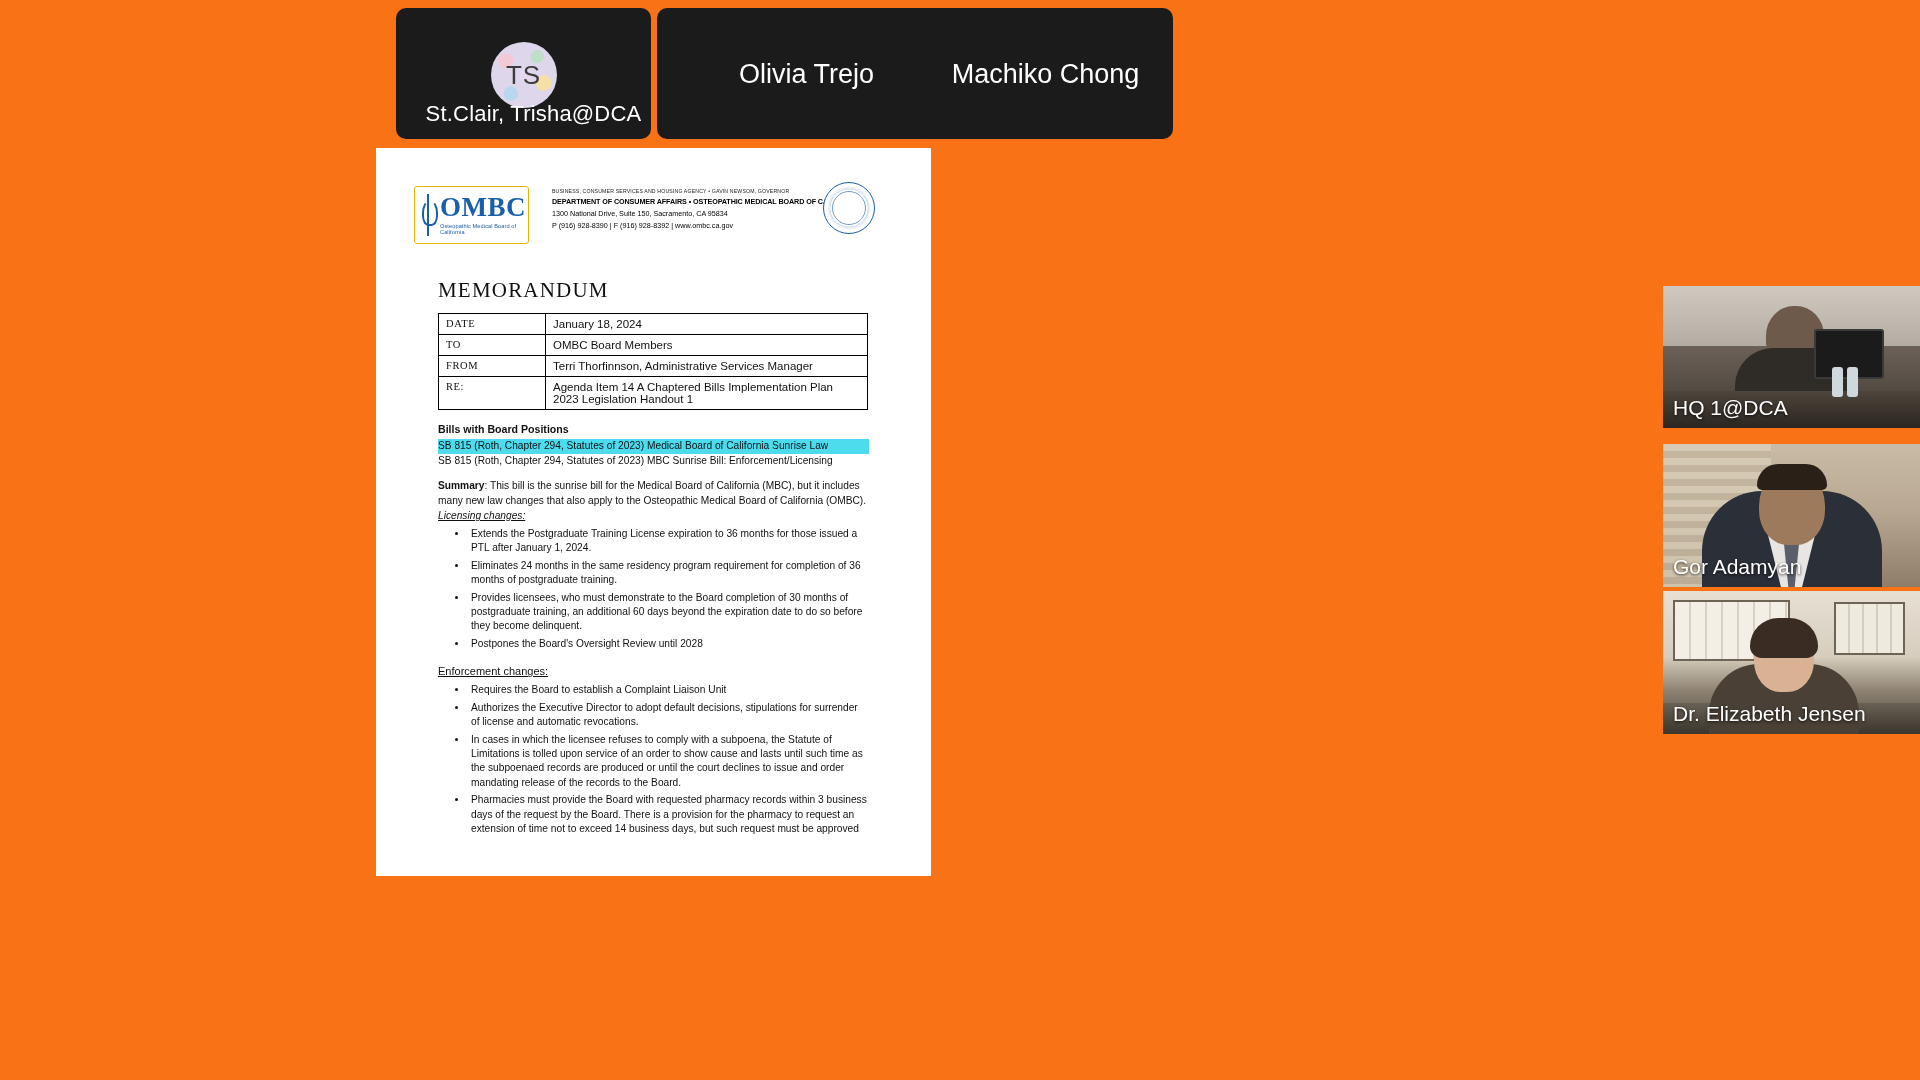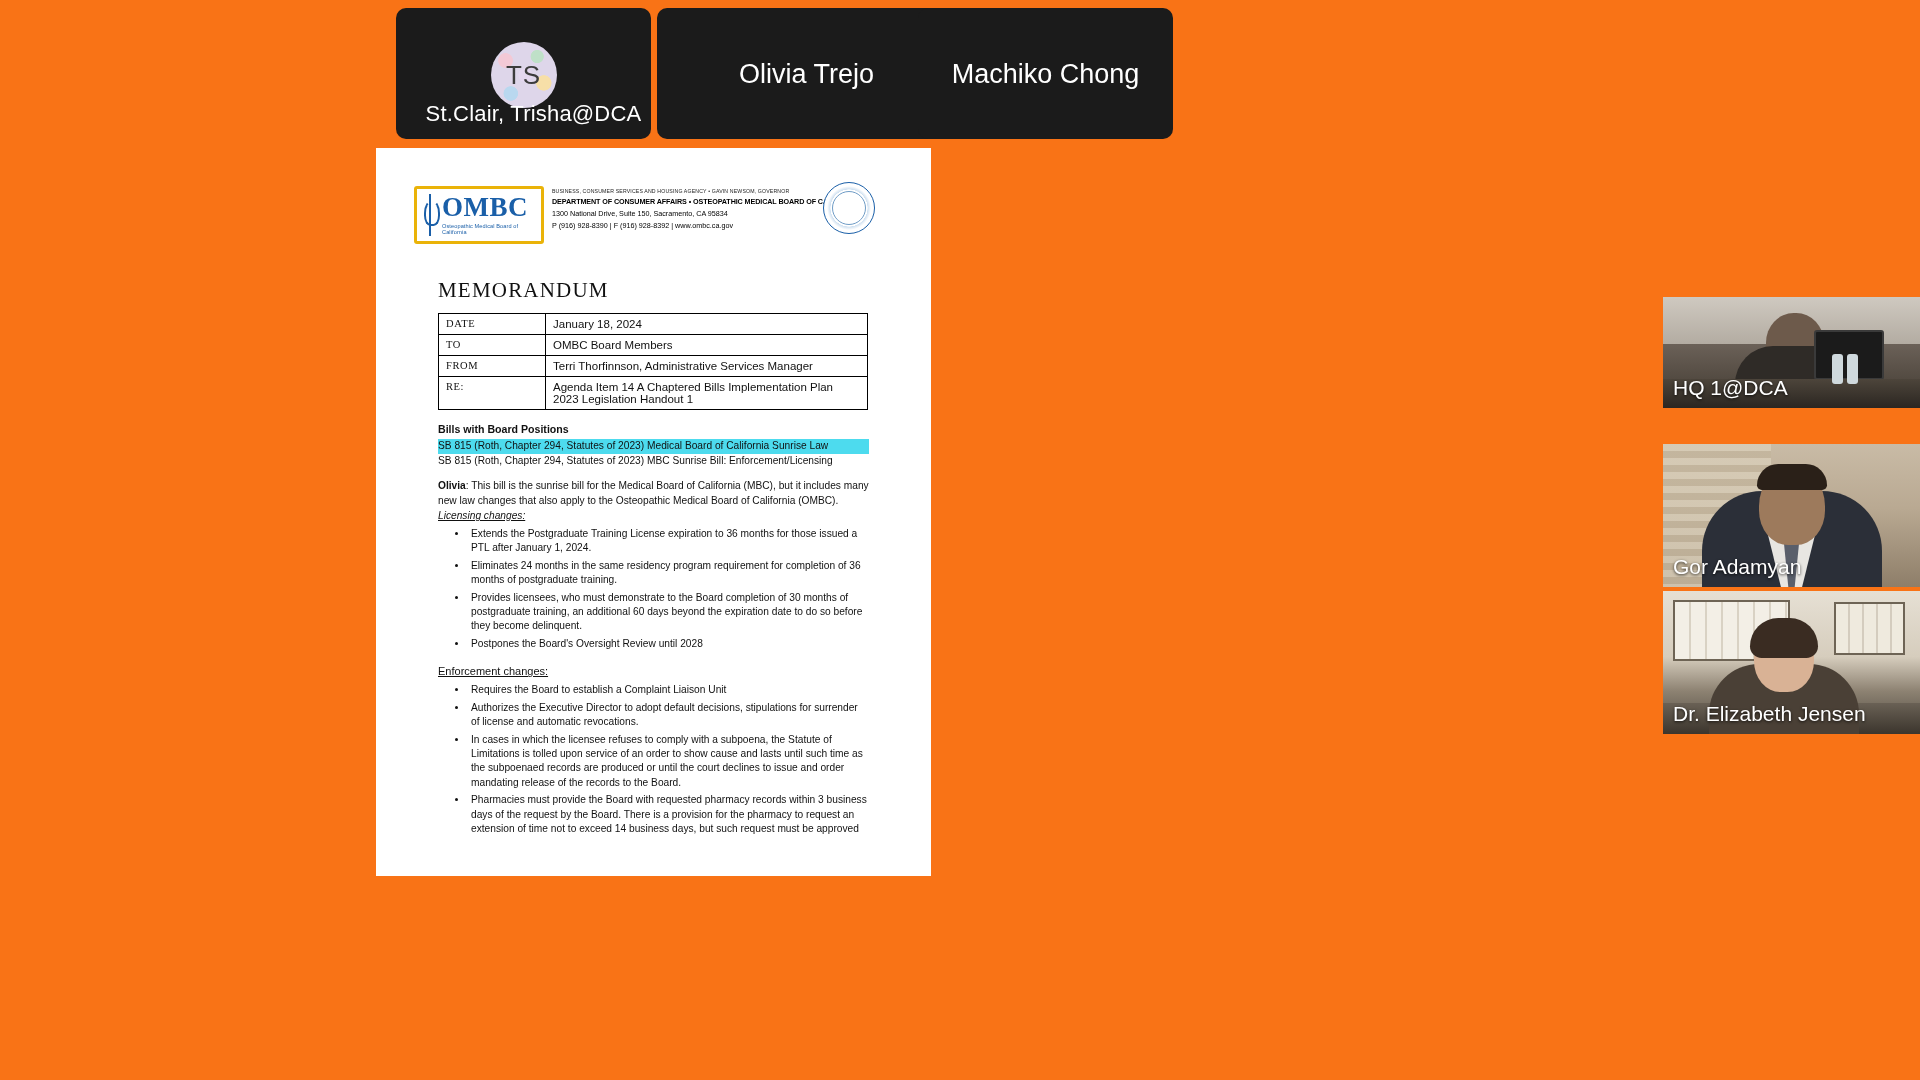--- a/index.html
+++ b/index.html
@@ -88,23 +88,23 @@
 
   .letterhead {
     position: relative;
     height: 92px;
     margin: 26px 18px 0 18px;
   }
   .ombc-logo {
     position: absolute;
     left: 20px;
     top: 12px;
-    width: 130px;
+    width: 115px;
     height: 58px;
-    border: 3px solid #eab308;
+    border: 1px solid #eab308;
     border-radius: 3px;
     display: flex;
     align-items: center;
     box-sizing: border-box;
     padding-left: 4px;
   }
   .ombc-caduceus {
     width: 18px;
     height: 46px;
     position: relative;
@@ -460,21 +460,21 @@
         </tr>
       </tbody>
         </table>
 
       <div class="body-wrap">
         <div class="sec-head">Bills with Board Positions</div>
         <div class="hl">SB 815 (Roth, Chapter 294, Statutes of 2023) Medical Board of California Sunrise Law</div>
         <div class="plain-line">SB 815 (Roth, Chapter 294, Statutes of 2023) MBC Sunrise Bill: Enforcement/Licensing</div>
 
         <div class="para">
-          <b>Olivia</b><span>: This bill is the sunrise bill for the Medical Board of California (MBC), but it includes many new law changes that also apply to the Osteopathic Medical Board of California (OMBC).</span>
+          <b>Summary</b><span>: This bill is the sunrise bill for the Medical Board of California (MBC), but it includes many new law changes that also apply to the Osteopathic Medical Board of California (OMBC).</span>
         </div>
 
         <div class="u-head">Licensing changes:</div>
         <ul class="bl">
           <li>Extends the Postgraduate Training License expiration to 36 months for those issued a PTL after January 1, 2024.</li>
           <li>Eliminates 24 months in the same residency program requirement for completion of 36 months of postgraduate training.</li>
           <li>Provides licensees, who must demonstrate to the Board completion of 30 months of postgraduate training, an additional 60 days beyond the expiration date to do so before they become delinquent.</li>
           <li>Postpones the Board's Oversight Review until 2028</li>
         </ul>
 
@@ -483,21 +483,21 @@
           <li>Requires the Board to establish a Complaint Liaison Unit</li>
           <li>Authorizes the Executive Director to adopt default decisions, stipulations for surrender of license and automatic revocations.</li>
           <li>In cases in which the licensee refuses to comply with a subpoena, the Statute of Limitations is tolled upon service of an order to show cause and lasts until such time as the subpoenaed records are produced or until the court declines to issue and order mandating release of the records to the Board.</li>
           <li>Pharmacies must provide the Board with requested pharmacy records within 3 business days of the request by the Board. There is a provision for the pharmacy to request an extension of time not to exceed 14 business days, but such request must be approved</li>
         </ul>
       </div>
 
     </div>
   </div>
 
-  <div class="vtile" style="top:297px; width:257px; height:111px;">
+  <div class="vtile" style="top:286px; width:257px; height:142px;">
     <div class="v1-bg">
       <div class="v1-wall"></div>
       <div class="v1-panel"></div>
       <div class="v1-person-head"></div>
       <div class="v1-person-body"></div>
       <div class="v1-monitor"></div>
       <div class="v1-desk"></div>
       <div class="v1-bottle"></div>
       <div class="v1-bottle2"></div>
     </div>

